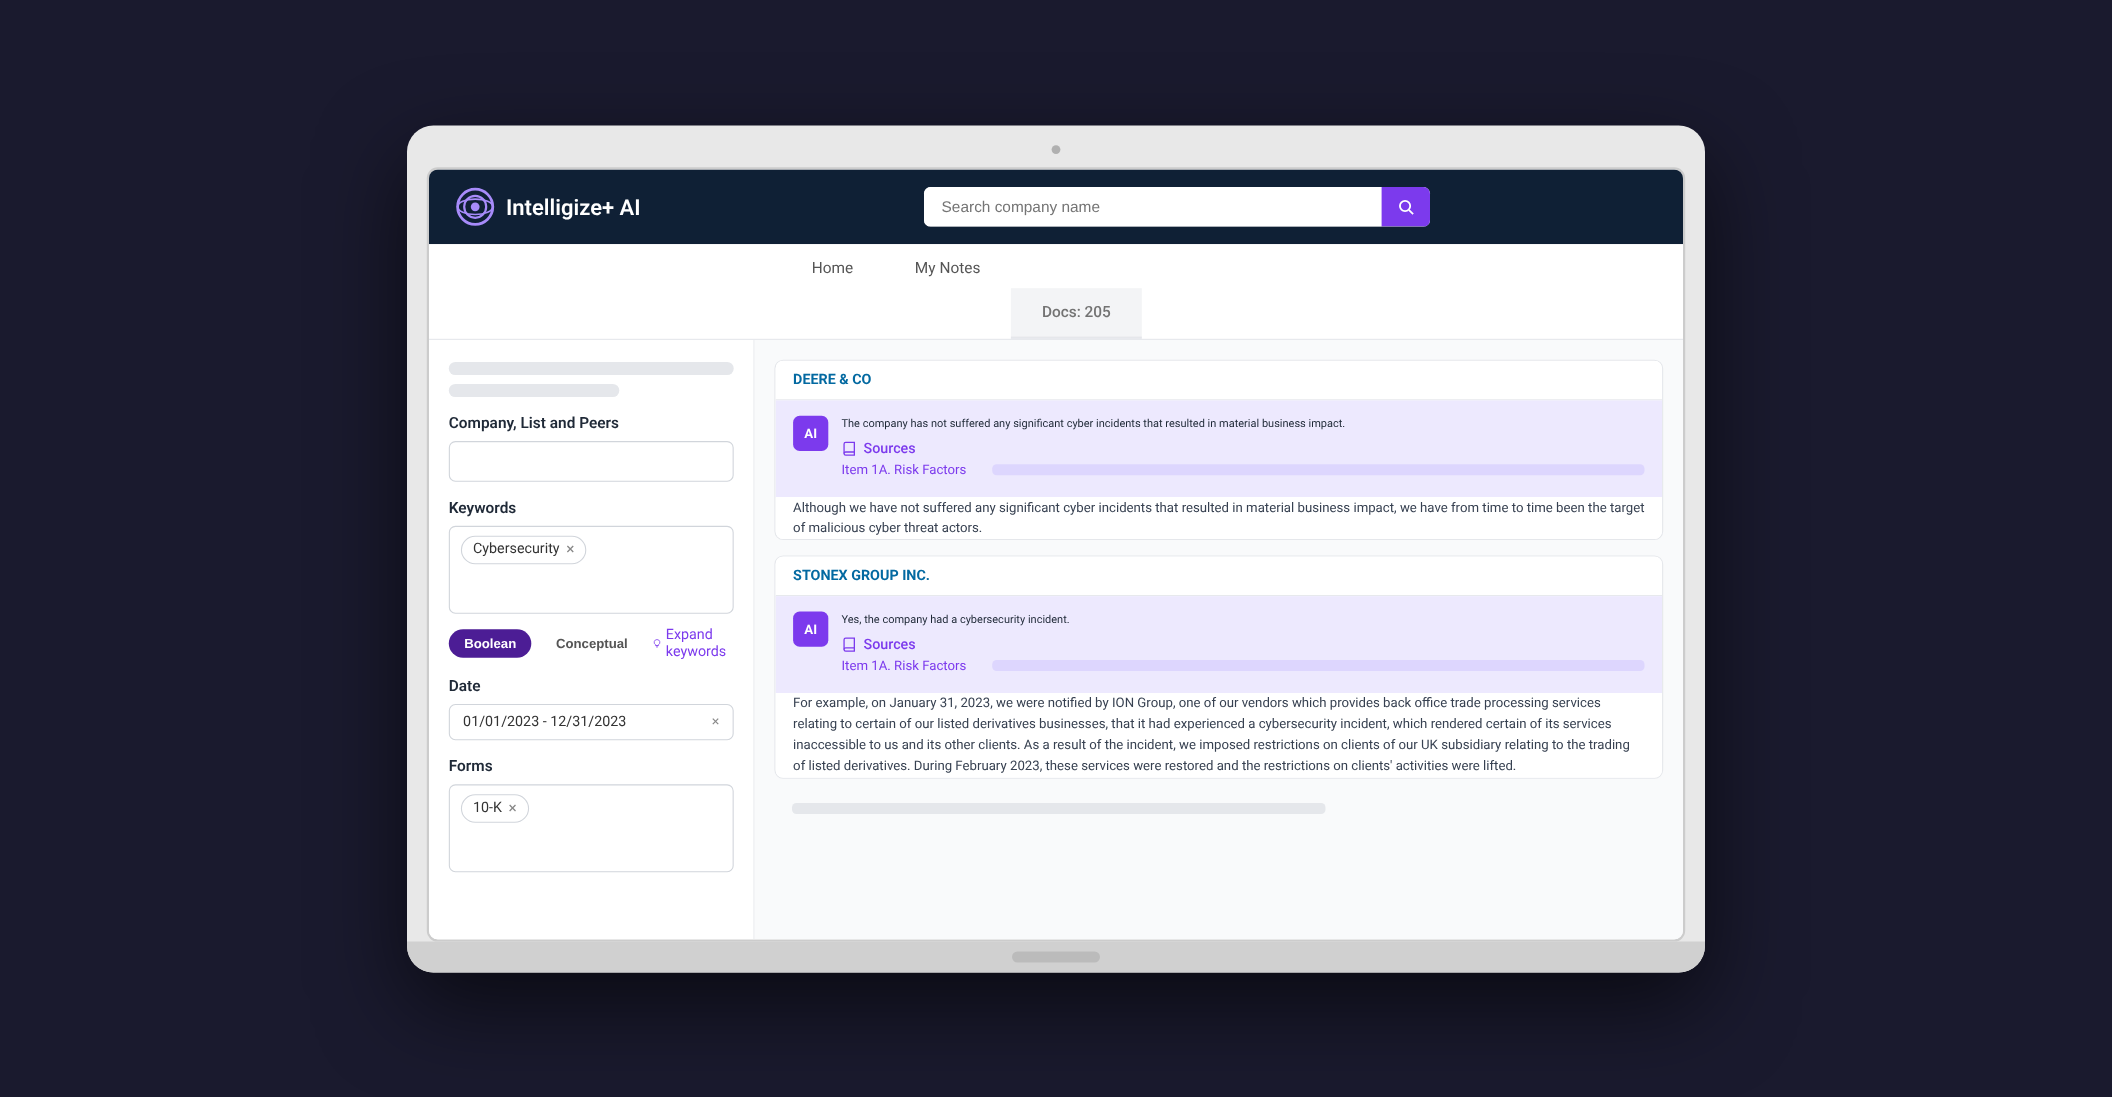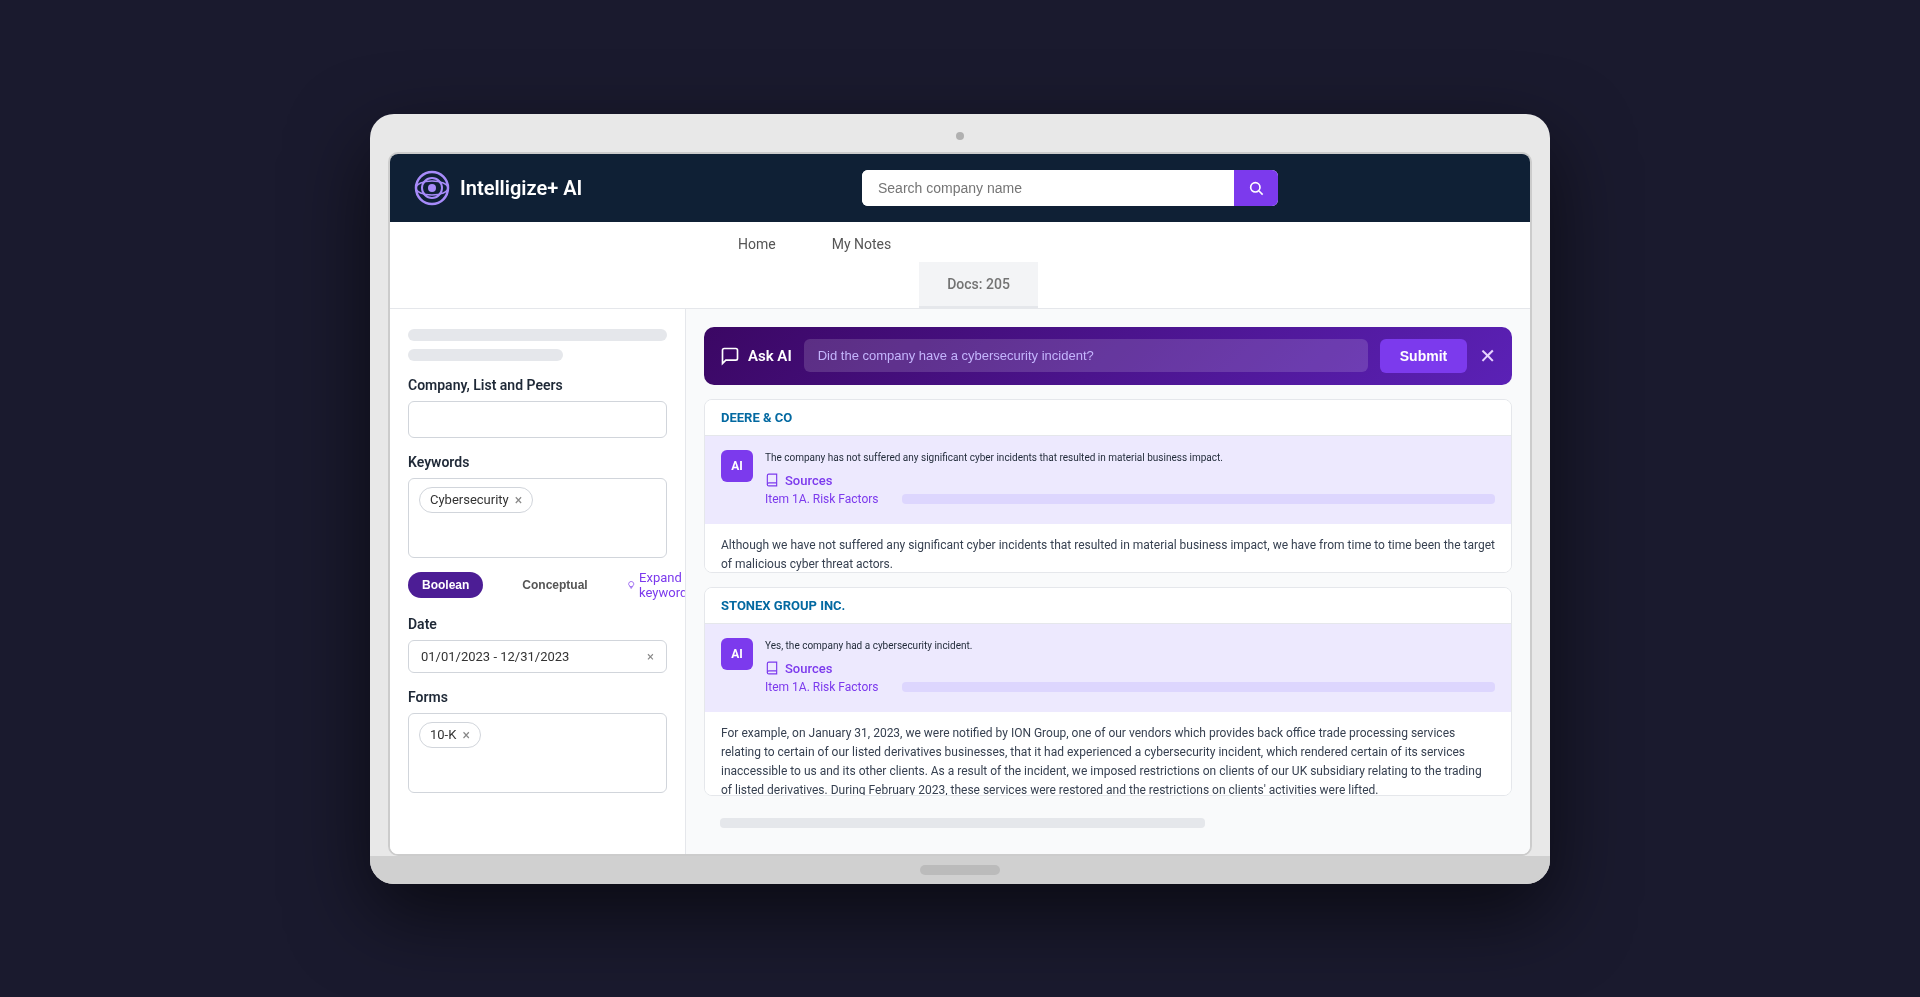--- a/index.html
+++ b/index.html
@@ -82,21 +82,21 @@
       flex: 1;
       display: flex;
       justify-content: center;
     }
     .search-bar {
       display: flex;
       align-items: center;
       background: #fff;
       border-radius: 6px;
       overflow: hidden;
-      width: 416px;
+      width: 460px;
     }
     .search-input {
       border: none;
       outline: none;
       padding: 10px 16px;
       font-size: 14px;
       color: #999;
       flex: 1;
     }
     .search-btn {
@@ -195,21 +195,21 @@
       gap: 6px;
     }
     .keyword-tag-x {
       color: #888;
       cursor: pointer;
       font-size: 14px;
     }
     .toggle-row {
       display: flex;
       align-items: center;
-      gap: 25px;
+      gap: 8px;
       margin-top: 12px;
     }
     .toggle-btn {
       padding: 6px 14px;
       border-radius: 16px;
       font-size: 12px;
       font-weight: 600;
       cursor: pointer;
       border: none;
     }
@@ -386,21 +386,21 @@
       color: #7c3aed;
       font-size: 12px;
     }
     .source-skeleton {
       height: 10px;
       background: #ddd6fe;
       border-radius: 4px;
       flex: 1;
     }
     .quote-text {
-      padding: 12px 16px;
+      padding: 0 16px;
       font-size: 12px;
       color: #374151;
       line-height: 1.6;
       background: #fff;
     }
     .bottom-skeleton {
       height: 10px;
       background: #e5e7eb;
       border-radius: 4px;
       width: 60%;
@@ -484,31 +484,20 @@
           <div class="keywords-box">
             <div class="form-tag">
               <span>10-K</span>
               <span class="keyword-tag-x">×</span>
             </div>
           </div>
         </div>
 
         <div class="content-area">
 
-          <div class="ask-ai-bar">
-            <div class="ask-ai-label">
-              <svg width="20" height="20" viewBox="0 0 24 24" fill="none" stroke="#fff" stroke-width="2">
-                <path d="M21 15a2 2 0 0 1-2 2H7l-4 4V5a2 2 0 0 1 2-2h14a2 2 0 0 1 2 2z"></path>
-              </svg>
-              <span>Ask AI</span>
-            </div>
-            <input class="ask-ai-input" type="text" placeholder="Did the company have a cybersecurity incident?" style="">
-            <button class="submit-btn">Submit</button>
-            <button class="close-btn">✕</button>
-          </div>
 
           <div class="company-section">
             <div class="company-header">DEERE &amp; CO</div>
             <div class="ai-response-area">
               <div class="ai-badge">AI</div>
               <div class="ai-content">
                 <div class="ai-answer-text">The company has not suffered any significant cyber incidents that resulted in material business impact.</div>
                 <div class="sources-row">
                   <svg width="14" height="14" viewBox="0 0 24 24" fill="none" stroke="#7c3aed" stroke-width="2">
                     <path d="M4 19.5A2.5 2.5 0 0 1 6.5 17H20"></path>

